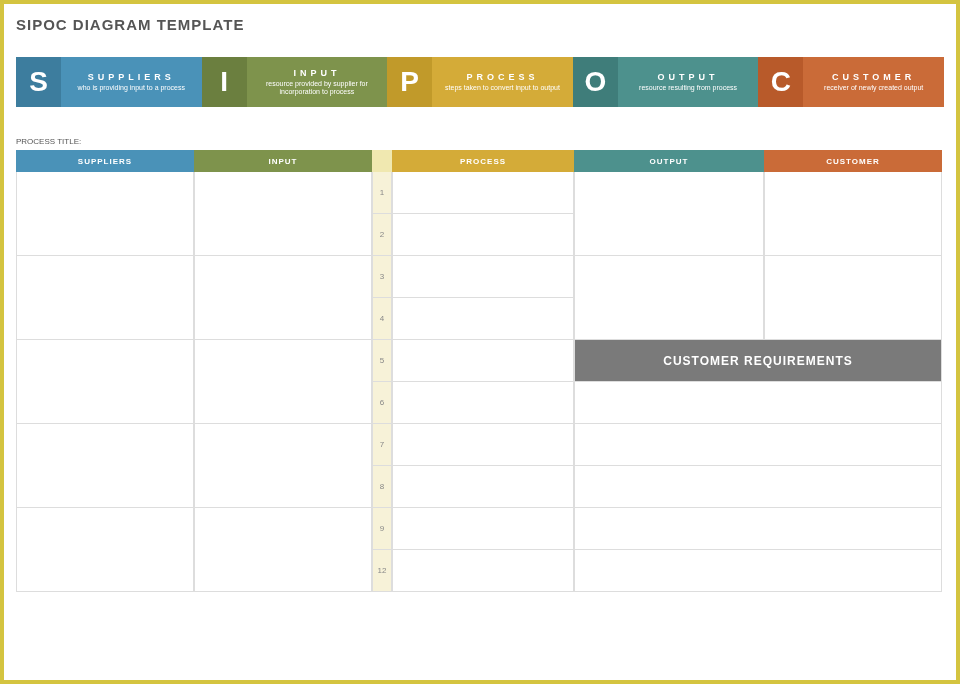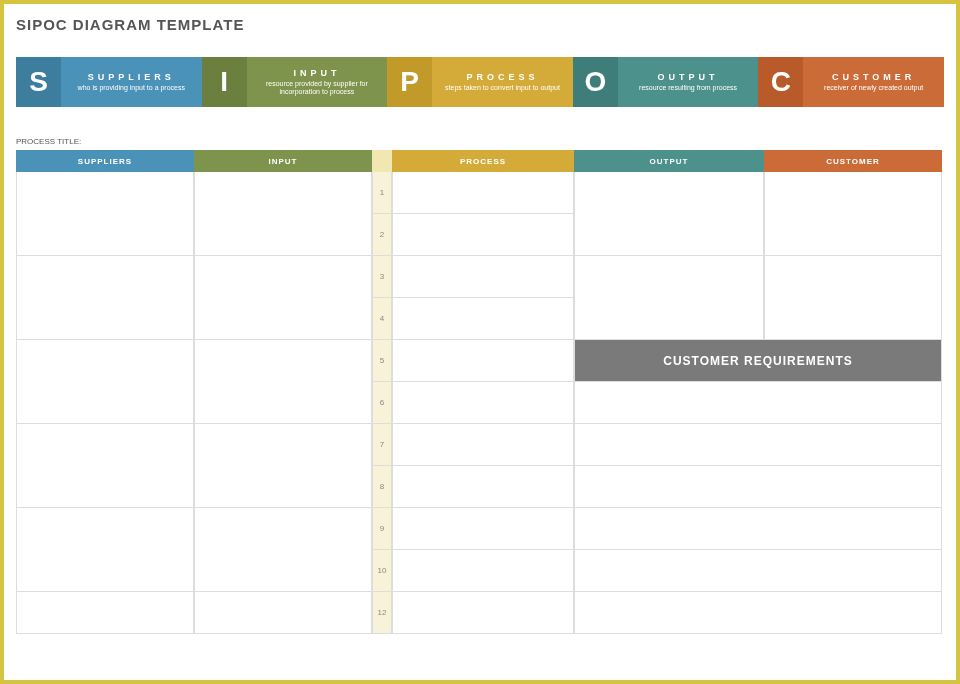--- a/index.html
+++ b/index.html
@@ -272,27 +272,20 @@
     </div>
 
     <div class="data-row">
       <div class="cell cell-suppliers merged"></div>
       <div class="cell cell-input merged"></div>
       <div class="cell cell-num">9</div>
       <div class="cell cell-process"></div>
       <div class="req-cell"></div>
     </div>
 
-    <div class="data-row">
-      <div class="cell cell-suppliers"></div>
-      <div class="cell cell-input"></div>
-      <div class="cell cell-num">10</div>
-      <div class="cell cell-process"></div>
-      <div class="req-cell"></div>
-    </div>
 
 
     <div class="data-row">
       <div class="cell cell-suppliers"></div>
       <div class="cell cell-input"></div>
       <div class="cell cell-num">12</div>
       <div class="cell cell-process"></div>
       <div class="req-cell"></div>
     </div>
   </div>

